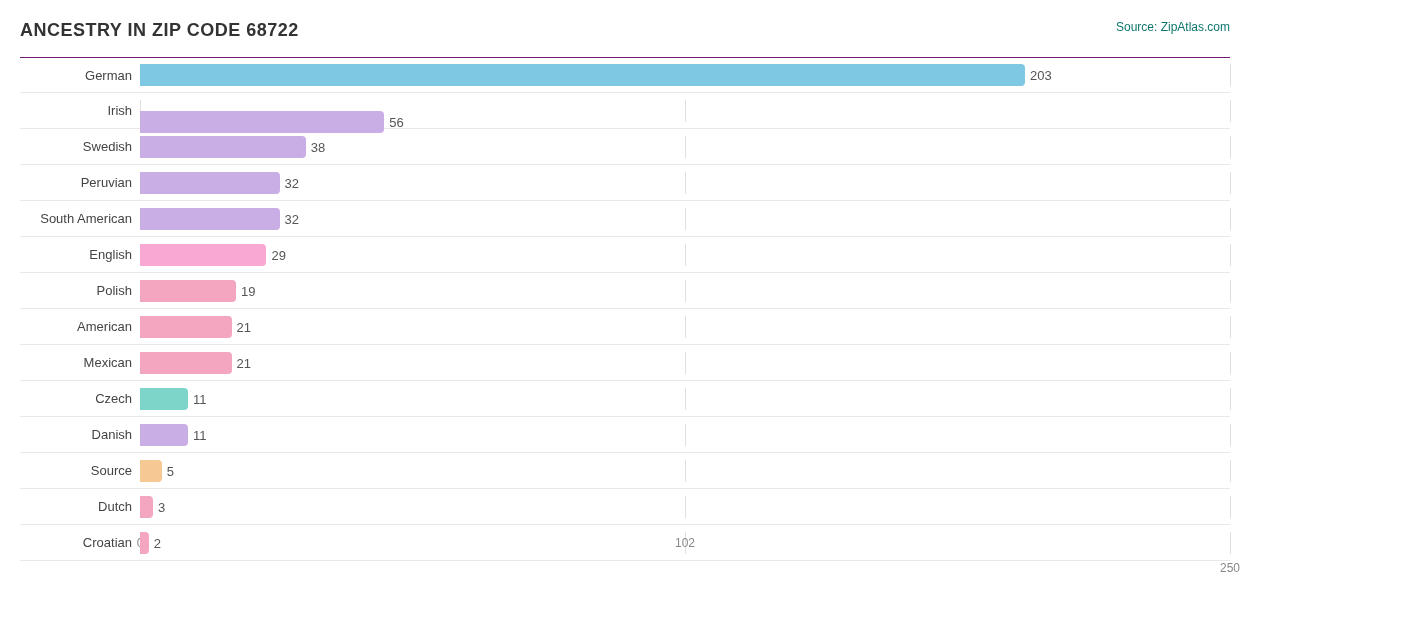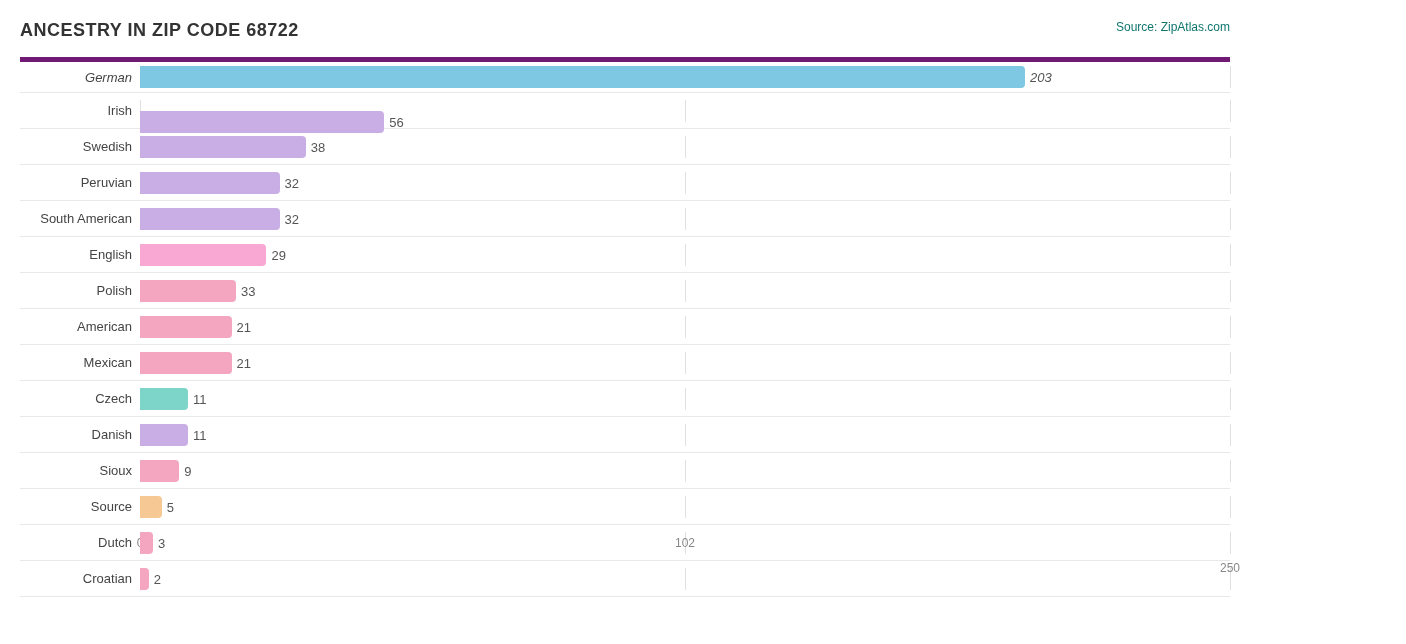--- a/index.html
+++ b/index.html
@@ -43,22 +43,21 @@
       bottom: 30px;
     }
     .bar-row {
       display: flex;
       align-items: center;
       height: 36px;
       border-bottom: 1px solid #e8e8e8;
       position: relative;
     }
     .bar-row:first-child {
-      border-top: 5px solid #701a75;
-      font-style: italic;
+      border-top: 1px solid #701a75;
     }
     .bar-label {
       width: 120px;
       min-width: 120px;
       font-size: 13px;
       color: #444;
       padding-right: 8px;
       text-align: right;
     }
     .bar-wrapper {
@@ -182,21 +181,21 @@
             </div>
           </div>
         </div>
         <div class="bar-row">
           <div class="bar-label">Polish</div>
           <div class="bar-wrapper">
             <div class="grid-line" style="left: 0%; z-index: 0;"></div>
             <div class="grid-line" style="left: 50%; z-index: 0;"></div>
             <div class="grid-line" style="left: 100%; z-index: 0;"></div>
             <div class="bar" style="width: 8.8%; background-color: rgb(244, 166, 192); position: relative; z-index: 1;">
-              <span class="bar-value">33</span>
+              <span class="bar-value">19</span>
             </div>
           </div>
         </div>
         <div class="bar-row">
           <div class="bar-label">American</div>
           <div class="bar-wrapper">
             <div class="grid-line" style="left: 0%; z-index: 0;"></div>
             <div class="grid-line" style="left: 50%; z-index: 0;"></div>
             <div class="grid-line" style="left: 100%; z-index: 0;"></div>
             <div class="bar" style="width: 8.4%; background-color: rgb(244, 166, 192); position: relative; z-index: 1;">
@@ -227,31 +226,20 @@
           </div>
         </div>
         <div class="bar-row">
           <div class="bar-label">Danish</div>
           <div class="bar-wrapper">
             <div class="grid-line" style="left: 0%; z-index: 0;"></div>
             <div class="grid-line" style="left: 50%; z-index: 0;"></div>
             <div class="grid-line" style="left: 100%; z-index: 0;"></div>
             <div class="bar" style="width: 4.4%; background-color: rgb(201, 174, 229); position: relative; z-index: 1;">
               <span class="bar-value">11</span>
-            </div>
-          </div>
-        </div>
-        <div class="bar-row">
-          <div class="bar-label">Sioux</div>
-          <div class="bar-wrapper">
-            <div class="grid-line" style="left: 0%; z-index: 0;"></div>
-            <div class="grid-line" style="left: 50%; z-index: 0;"></div>
-            <div class="grid-line" style="left: 100%; z-index: 0;"></div>
-            <div class="bar" style="width: 3.6%; background-color: rgb(244, 166, 192); position: relative; z-index: 1;">
-              <span class="bar-value">9</span>
             </div>
           </div>
         </div>
         <div class="bar-row">
           <div class="bar-label">Source</div>
           <div class="bar-wrapper">
             <div class="grid-line" style="left: 0%; z-index: 0;"></div>
             <div class="grid-line" style="left: 50%; z-index: 0;"></div>
             <div class="grid-line" style="left: 100%; z-index: 0;"></div>
             <div class="bar" style="width: 2%; background-color: rgb(245, 200, 148); position: relative; z-index: 1;">

